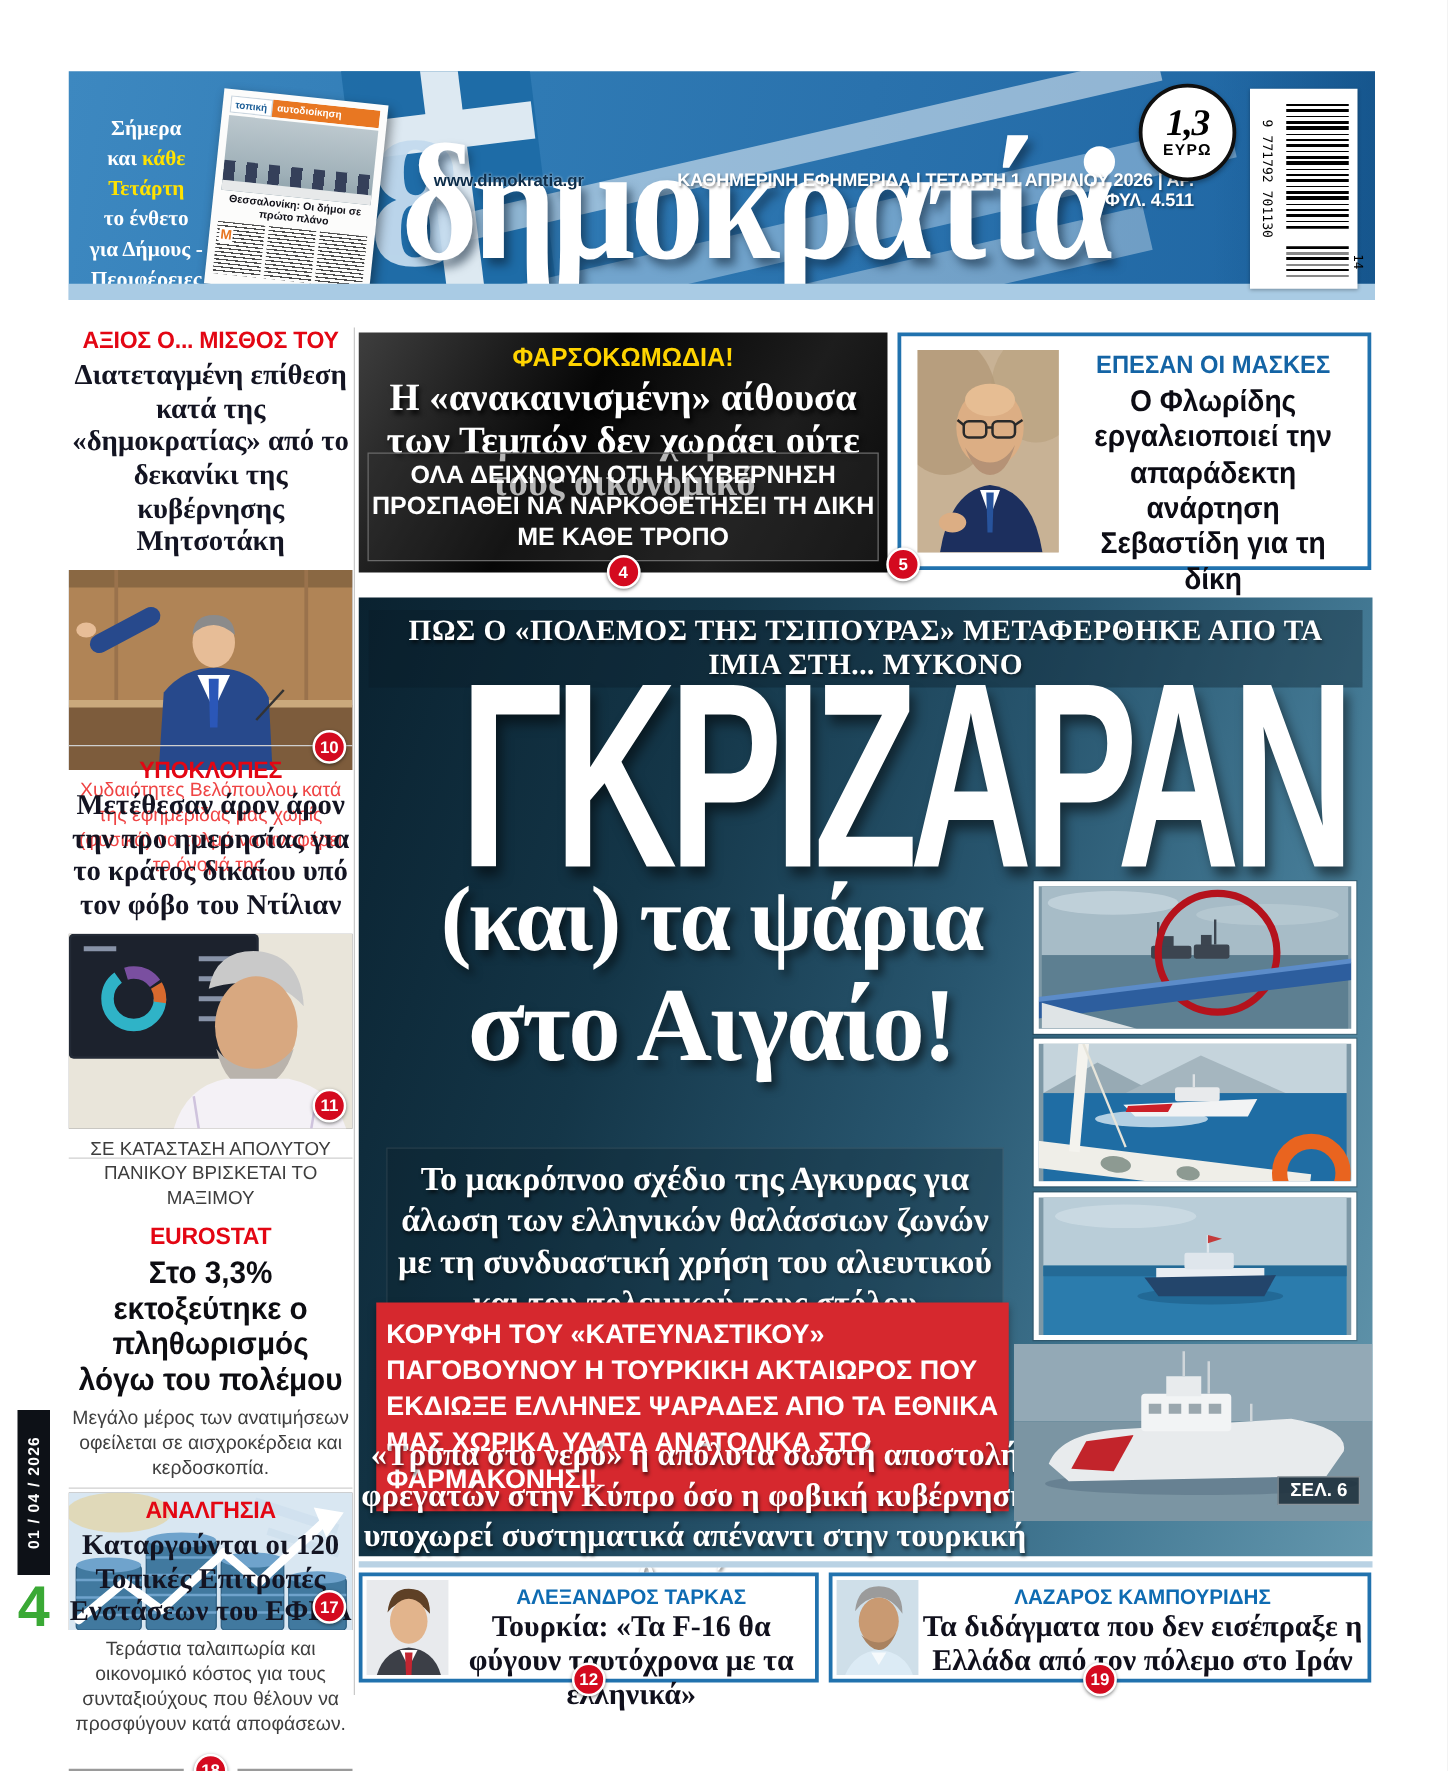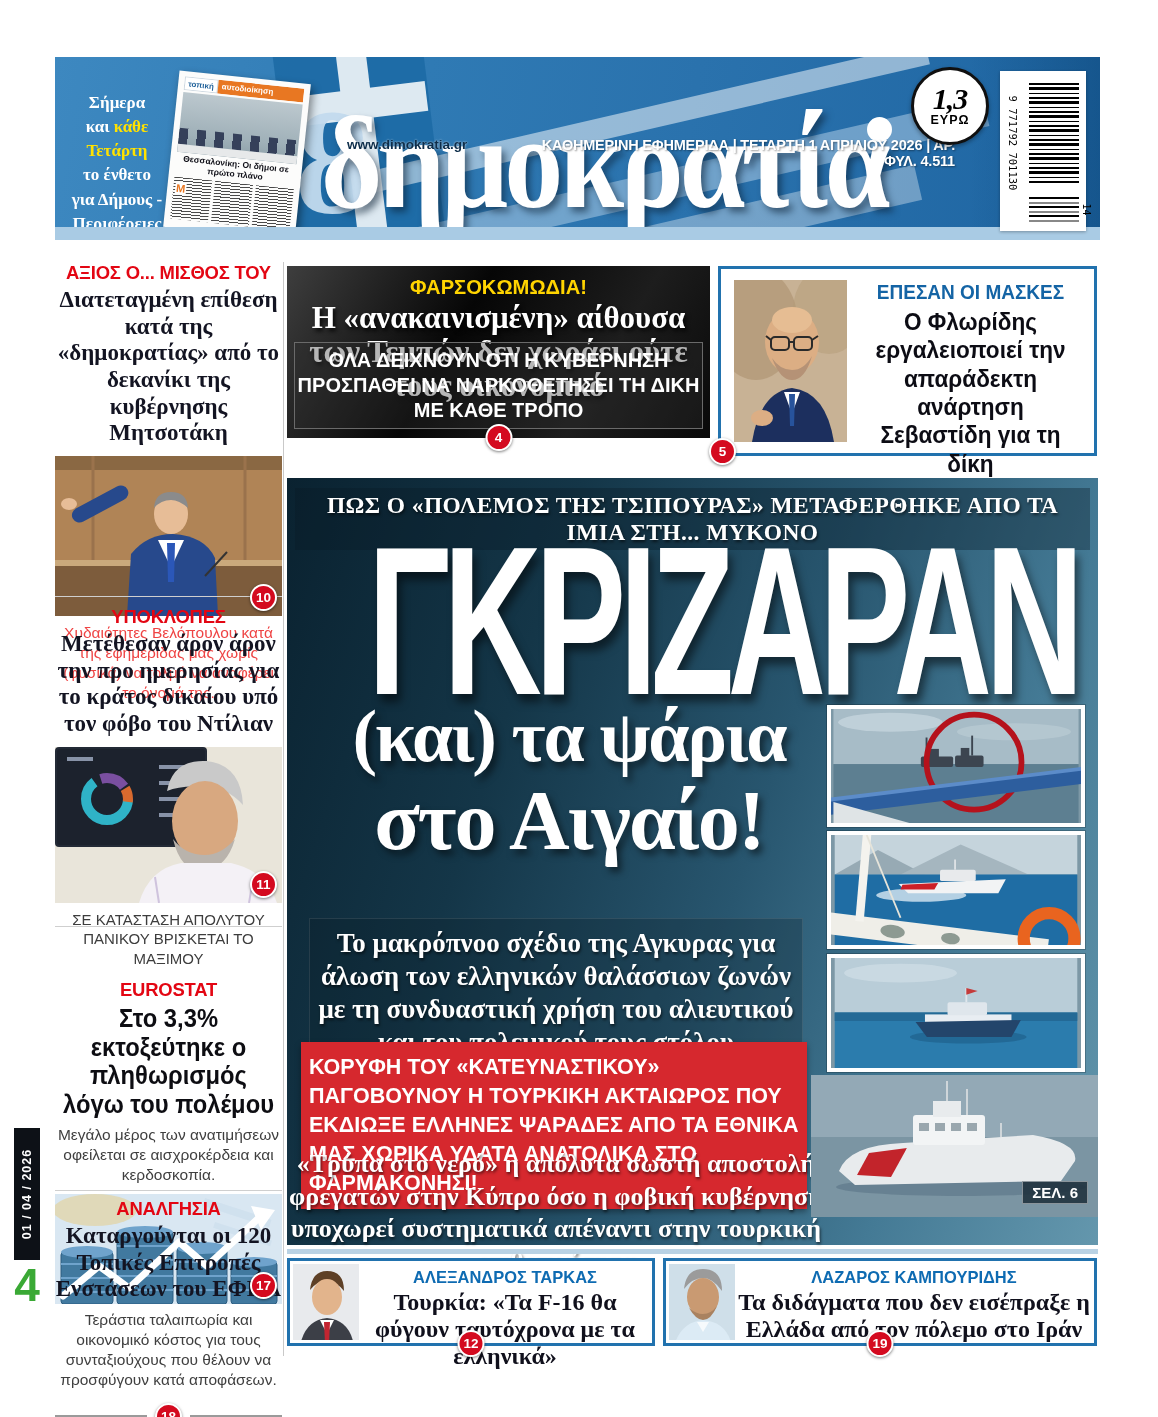--- a/index.html
+++ b/index.html
@@ -91,21 +91,21 @@
   .standfirst{color:#3f3f3f;font-size:15.5px;line-height:1.3;text-align:center;margin-top:7px;}
   .badge{position:absolute;width:27px;height:27px;border-radius:50%;background:#d40a1f;border:2px solid #fff;
       color:#fff;font-weight:700;font-size:13.5px;display:flex;align-items:center;justify-content:center;
       box-sizing:border-box;box-shadow:0 1px 3px rgba(0,0,0,.5);z-index:9;}
   .badge-inphoto{right:5px;bottom:5px;}
   .badge-rule{display:flex;align-items:center;gap:8px;margin-top:12px;}
   .badge-rule .line{flex:1;height:2px;background:#9a9a9a;}
   .badge-static{position:static;flex:0 0 27px;}
 
   
-  .tempi{position:absolute;left:287px;top:266px;width:423px;height:172px;
+  .tempi{position:absolute;left:287px;top:266px;width:423px;height:192px;
       background:linear-gradient(120deg,#3e3e3e,#060606 40%,#1d1d1d 72%,#090909);}
   .tempi-kicker{color:#ffd400;font-weight:800;font-size:21px;text-align:center;padding-top:9px;transform:scaleX(.96);}
   .tempi-head{color:#fff;font-family:"Liberation Serif",serif;font-weight:700;font-size:31px;line-height:1.1;
       text-align:center;margin-top:2px;text-shadow:2px 3px 4px rgba(0,0,0,.85);}
   .tempi-deck{position:absolute;left:7px;right:7px;bottom:9px;border:1px solid #6a6a6a;background:rgba(48,48,48,.35);
       color:#fff;font-weight:700;font-size:20px;line-height:1.25;text-align:center;padding:5px 2px;}
   .badge-c4{left:50%;bottom:-13px;transform:translateX(-50%);}
 
   
   .florides{position:absolute;left:718px;top:266px;width:379px;height:190px;background:#fff;

